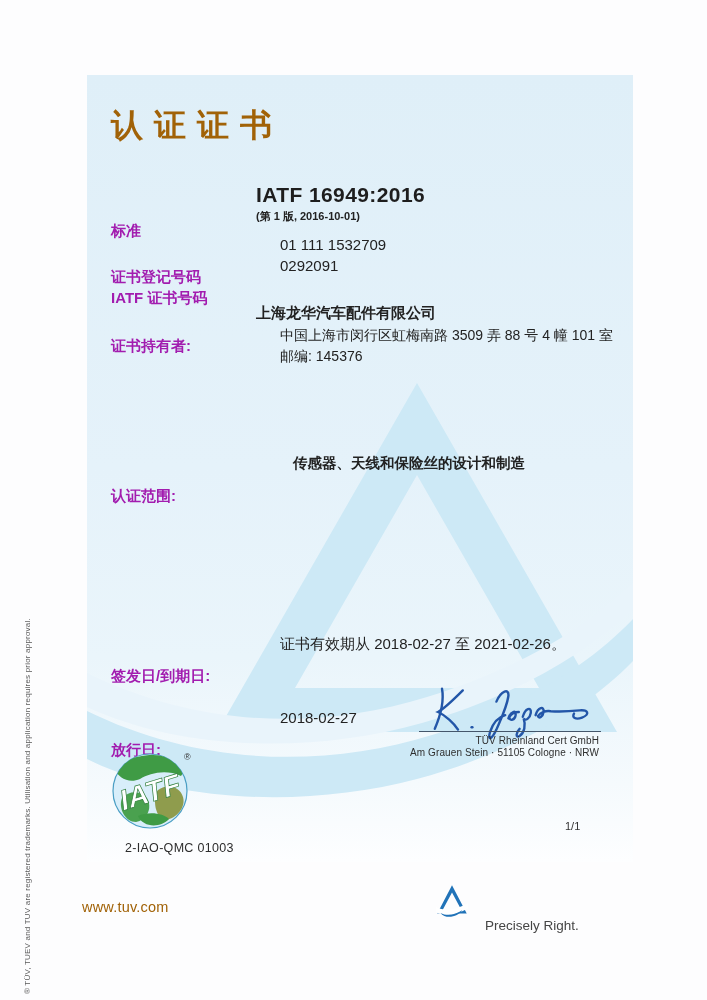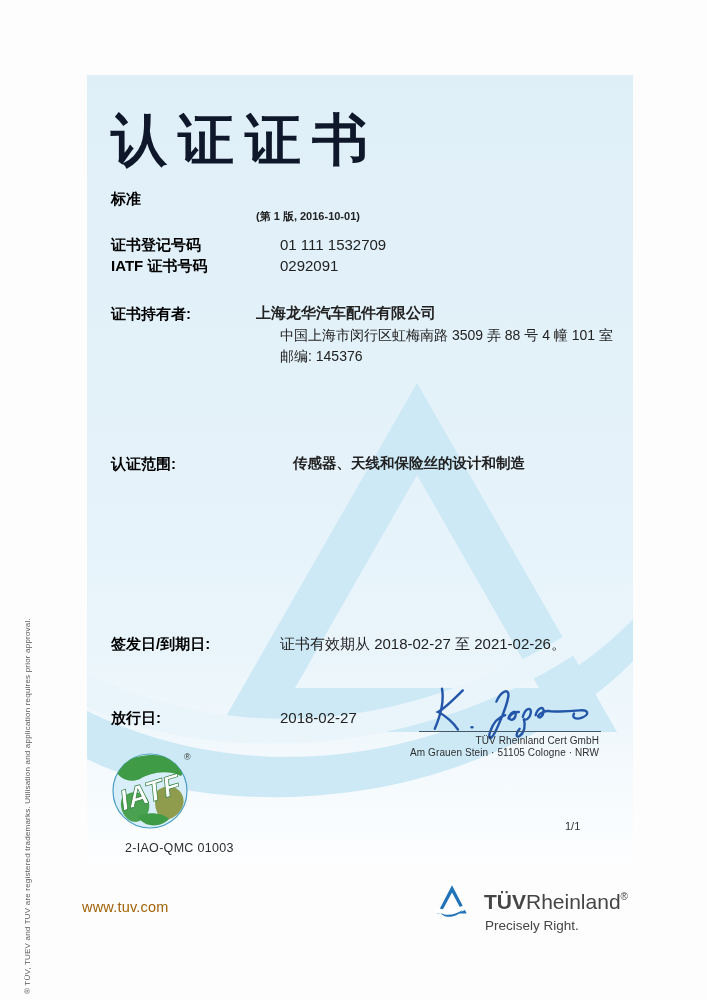--- a/index.html
+++ b/index.html
@@ -12,24 +12,24 @@
   
   .panel {
     position:absolute; left:87px; top:75px; width:546px; height:787px;
     background:linear-gradient(180deg,#dfeff8 0%,#e5f2fa 50%,#eaf5fb 74%,#f5fafd 90%,#fdfeff 100%);
     overflow:hidden;
   }
   .panel svg.watermark { position:absolute; left:0; top:0; width:546px; height:787px; }
 
   .abs { position:absolute; }
   .cert-title {
-    left:111px; top:106px; font-size:56px; font-weight:900; letter-spacing:11px;
-    color:#0f172a; line-height:1.2; white-space:nowrap;
+    left:111px; top:106px; font-size:32px; font-weight:900; letter-spacing:11px;
+    color:#a16207; line-height:1.2; white-space:nowrap;
   }
-  .lbl { font-size:15px; font-weight:700; color:#000000; white-space:nowrap; }
+  .lbl { font-size:15px; font-weight:700; color:#a21caf; white-space:nowrap;margin-top:32px; }
   .val { font-size:15px; font-weight:400; color:#222; white-space:nowrap;margin-left:24px; }
   .std-value { left:256px; top:183px; font-size:21px; font-weight:800; letter-spacing:.4px; color:#1e1e1e; }
   .std-edition { left:256px; top:209px; font-size:11px; font-weight:700; color:#222; }
   .holder-company { left:256px; top:304px; font-size:15px; font-weight:700; }
   .holder-address { left:256px; top:327px; font-size:14px; }
   .holder-postal  { left:256px; top:348px; font-size:14px; }
   .scope-value { left:256px; top:454px; font-size:14.5px; font-weight:700;margin-left:37px; }
   .statement { left:256px; top:579px; font-size:14px; }
   .sig-autograph { left:424px; top:684px; width:172px; height:56px; }
   .sig-line { left:419px; top:731px; width:182px; height:0; border-top:1.5px solid #44566b; }
@@ -60,20 +60,21 @@
       <path fill="#e9f4fb" d="M0,598 C110,652 230,656 340,622 C430,594 495,556 546,508 L546,534 C495,582 425,622 335,648 C225,679 95,676 0,632 Z"></path>
       <path fill="#cde9f6" d="M0,636 C110,690 235,694 345,660 C435,632 500,592 546,544 L546,586 C498,636 420,680 330,704 C220,733 88,728 0,684 Z"></path>
     </svg>
   </div>
 
   <div class="abs side-note">® TÜV, TUEV and TUV are registered trademarks. Utilisation and application requires prior approval.</div>
 
   <div class="abs cert-title">认证证书</div>
 
   <div class="abs lbl" style="left:111px; top:190px;">标准</div>
+  <div class="abs std-value">IATF 16949:2016</div>
   <div class="abs std-edition">(第 1 版, 2016-10-01)</div>
 
   <div class="abs lbl" style="left:111px; top:236px;">证书登记号码</div>
   <div class="abs val" style="left:256px; top:236px;">01 111 1532709</div>
   <div class="abs lbl" style="left:111px; top:257px;">IATF 证书号码</div>
   <div class="abs val" style="left:256px; top:257px;">0292091</div>
 
   <div class="abs lbl" style="left:111px; top:305px;">证书持有者:</div>
   <div class="abs holder-company">上海龙华汽车配件有限公司</div>
   <div class="abs val holder-address">中国上海市闵行区虹梅南路 3509 弄 88 号 4 幢 101 室</div>
@@ -124,18 +125,15 @@
 
   <div class="abs page-indicator">1/1</div>
 
   <div class="abs website">www.tuv.com</div>
 
   <svg class="abs tuv-logo" viewBox="0 0 50 54" xmlns="http://www.w3.org/2000/svg">
     <path fill="#2173b8" fill-rule="evenodd" d="M25,1 L48,45 L2,45 Z  M25,12 L40.5,41 L9.5,41 Z"></path>
     <path fill="#ffffff" d="M0,35 C14,42 30,40 50,29 L50,37 C30,48 14,50 0,43 Z"></path>
     <path fill="#2173b8" d="M7,44 C16,49 28,48 41,40 C35,50 15,55 7,44 Z"></path>
   </svg>
-  <div class="abs brand-line">
-    <span class="brand-bold">TÜV</span><span class="brand-regular">Rheinland</span><span class="brand-reg">®</span>
-  </div>
   <div class="abs tagline">Precisely Right.</div>
 
 </div>
 
 </body></html>

